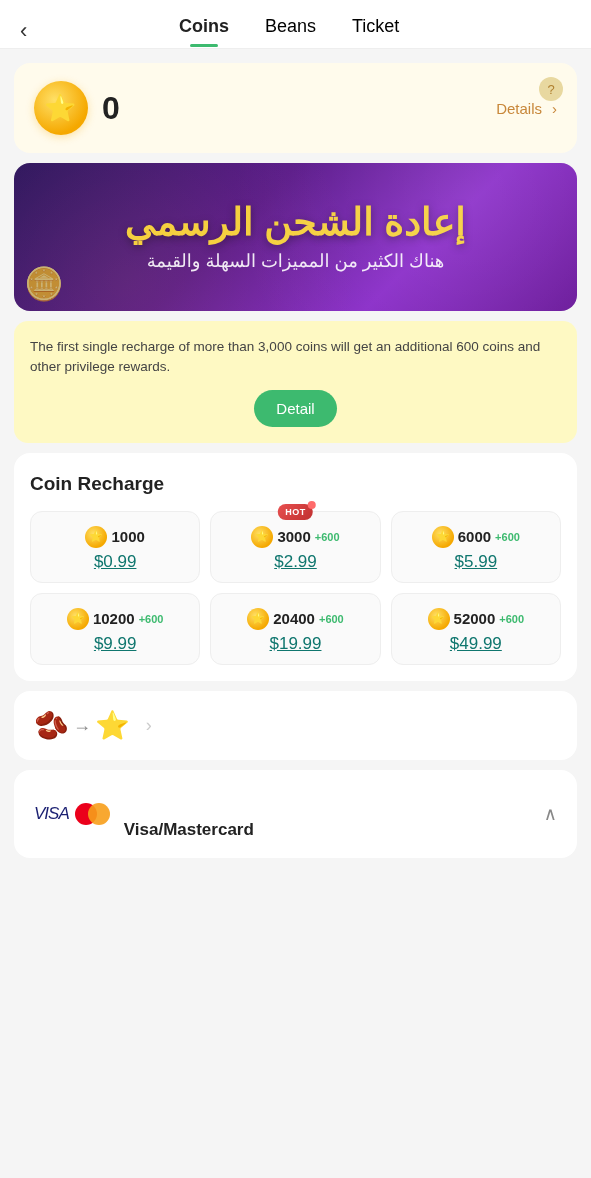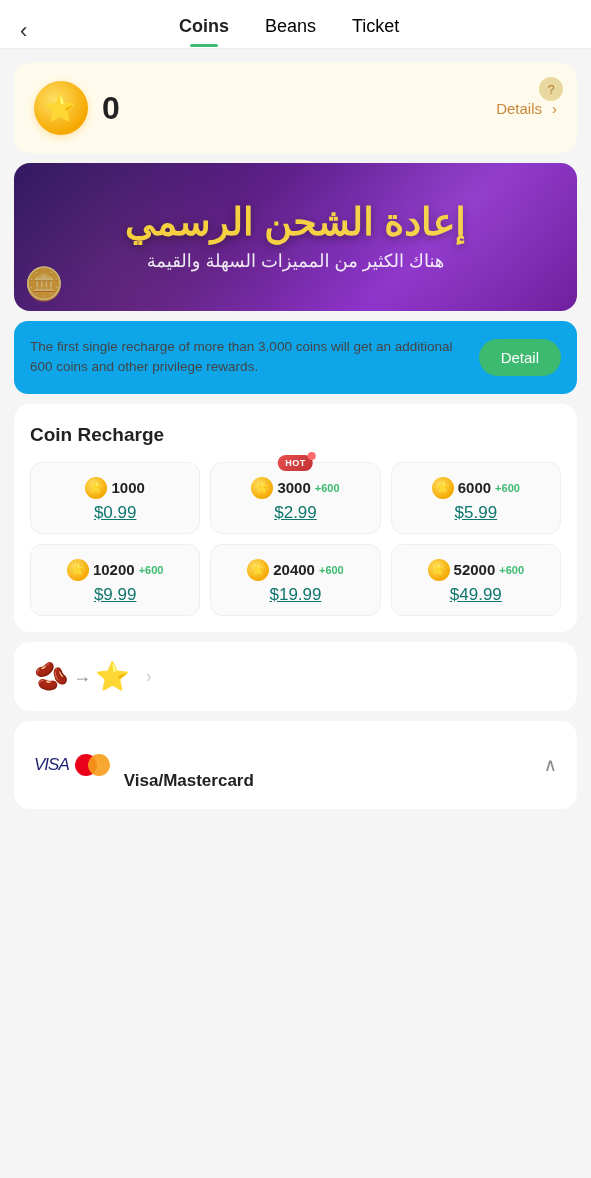--- a/index.html
+++ b/index.html
@@ -157,27 +157,28 @@
     .banner-pattern {
       position: absolute;
       top: 0; left: 0; right: 0; bottom: 0;
       background-image: radial-gradient(circle at 80% 20%, rgba(255,255,255,0.08) 0%, transparent 50%),
                         radial-gradient(circle at 20% 80%, rgba(255,200,50,0.08) 0%, transparent 50%);
     }
 
     
     .promo-strip {
       margin: 0 14px 10px 14px;
-      background: #0ea5e9;
+      background: #fef9c3;
       border-radius: 14px;
       padding: 16px 16px;
       display: flex;
       align-items: center;
       justify-content: space-between;
       gap: 12px;
+      flex-direction: column;
     }
     .promo-text {
       font-size: 13.5px;
       color: #444;
       line-height: 1.5;
       flex: 1;
     }
     .detail-btn {
       background: #3dba6f;
       color: #fff;

